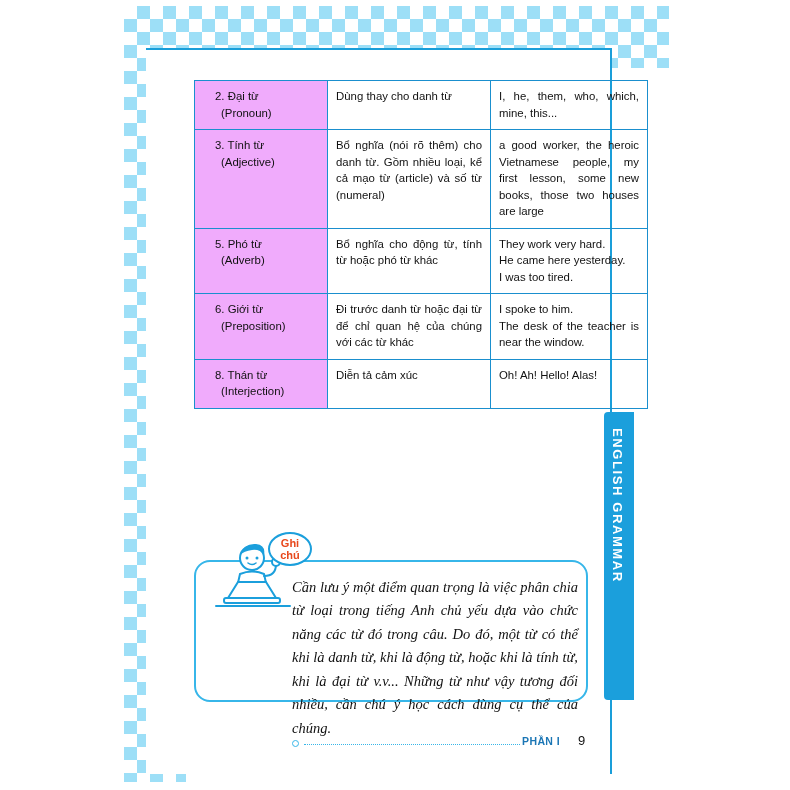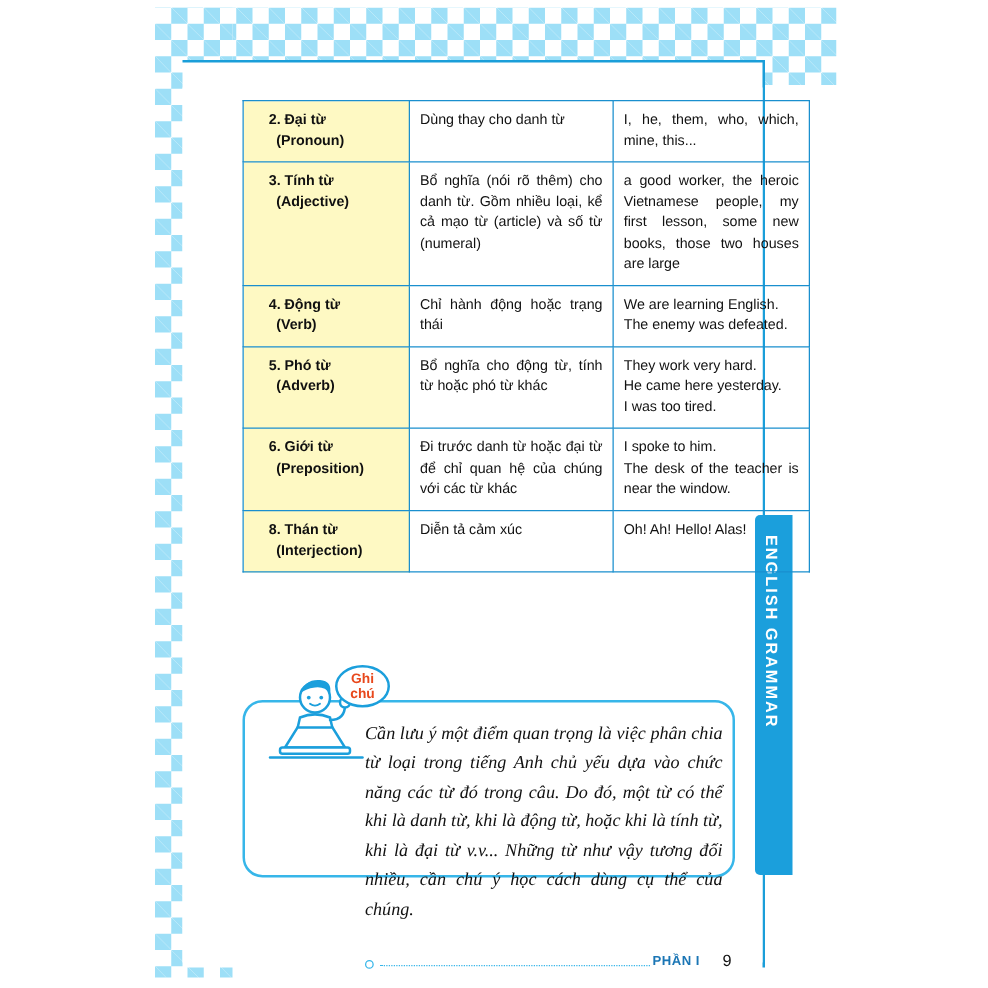--- a/index.html
+++ b/index.html
@@ -104,22 +104,22 @@
   #grammar-table td {
     border: 1px solid #1a8fce;
     vertical-align: top;
     padding: 7px 8px 8px 8px;
     font-size: 11.4px;
     line-height: 1.45;
     color: #111111;
   }
   #grammar-table td.c0 {
     width: 104px;
-    background: #fef9c3;
-    font-weight: bold;
+    background: #f0abfc;
+    font-weight: normal;
     color: #101010;
     padding-left: 20px;
   }
   #grammar-table td.c1 {
     width: 146px;
     text-align: justify;
   }
   #grammar-table td.c2 {
     width: 140px;
     text-align: justify;
@@ -179,21 +179,20 @@
   }
   #ghi-chu-bubble .l2 { display: block; }
 
   
   #footer {
     position: absolute;
     left: 292px;
     top: 735px;
     width: 300px;
     height: 18px;
-    margin-top: 28px;
   }
   #footer-dot {
     position: absolute;
     left: 0;
     top: 5px;
     width: 7px;
     height: 7px;
     border: 1.5px solid #37b6e9;
     border-radius: 50%;
     box-sizing: border-box;
@@ -253,31 +252,20 @@
         <td class="c0">
           <span class="pos-vn">3. Tính từ</span>
           <span class="pos-en">(Adjective)</span>
         </td>
         <td class="c1">Bổ nghĩa (nói rõ thêm) cho danh từ. Gồm nhiều loại, kể cả mạo từ (article) và số từ (numeral)</td>
         <td class="c2">
           <span class="cellline">a good worker, the heroic Vietnamese people, my first lesson, some new books, those two houses are large</span>
         </td>
       </tr>
 
-      <tr>
-        <td class="c0">
-          <span class="pos-vn">4. Động từ</span>
-          <span class="pos-en">(Verb)</span>
-        </td>
-        <td class="c1">Chỉ hành động hoặc trạng thái</td>
-        <td class="c2">
-          <span class="cellline">We are learning English.</span>
-          <span class="cellline">The enemy was defeated.</span>
-        </td>
-      </tr>
 
       <tr>
         <td class="c0">
           <span class="pos-vn">5. Phó từ</span>
           <span class="pos-en">(Adverb)</span>
         </td>
         <td class="c1">Bổ nghĩa cho động từ, tính từ hoặc phó từ khác</td>
         <td class="c2">
           <span class="cellline">They work very hard.</span>
           <span class="cellline">He came here yesterday.</span>

